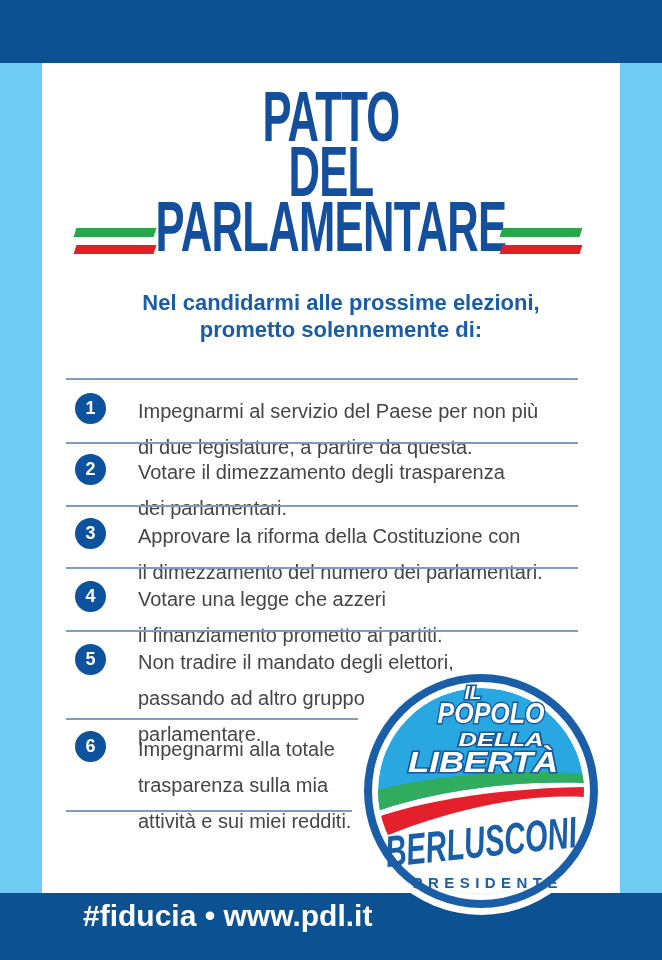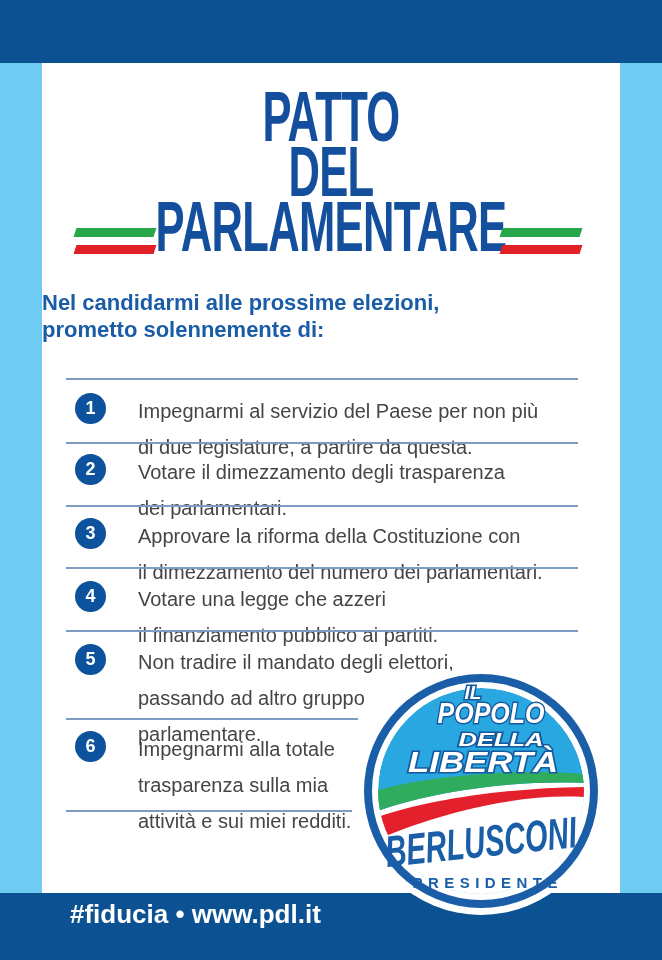--- a/index.html
+++ b/index.html
@@ -18,21 +18,21 @@
                 transform:scale(0.66,1.08);transform-origin:50% 60%;}
   
   .flag{position:absolute;width:80px;height:27px;}
   .flag-left{left:33px;top:165px;}
   .flag-right{left:459px;top:165px;}
   .flag .bar{position:absolute;left:0;width:80px;height:9px;transform:skewX(-18deg);}
   .flag .green{top:0;background:#27A74A;}
   .flag .red{top:17px;background:#E01F26;}
 
   
-  .subtitle{position:absolute;left:0;top:226px;width:598px;text-align:left;
+  .subtitle{position:absolute;left:0;top:226px;width:598px;text-align:center;
             font-size:22px;font-weight:bold;line-height:27px;color:#1A5CA6;white-space:pre-line;}
 
   
   .div{position:absolute;left:24px;height:2px;background:#7C9CC2;}
   .div-0{top:315px;width:512px;}
   .div-1{top:379px;width:512px;}
   .div-2{top:442px;width:512px;}
   .div-3{top:504px;width:512px;}
   .div-4{top:567px;width:512px;}
   .div-5{top:655px;width:292px;}
@@ -43,22 +43,22 @@
   .badge{position:absolute;left:33px;width:31px;height:31px;border-radius:50%;background:#0C529C;
          color:#fff;font-size:18px;font-weight:bold;text-align:center;line-height:31px;}
   .item-text{position:absolute;left:96px;width:450px;font-size:20px;line-height:36px;color:#454545;
              white-space:pre-line;}
   .i1{top:330px;} .i2{top:391px;} .i3{top:455px;} .i4{top:518px;} .i5{top:581px;} .i6{top:668px;}
 
   
   .logo{position:absolute;left:357px;top:667px;z-index:2;}
 
   
-  .footer-text{position:absolute;left:70px;top:899px;z-index:3;color:#ffffff;
-               font-size:26px;font-weight:bold;letter-spacing:0px;}
+  .footer-text{position:absolute;left:83px;top:899px;z-index:3;color:#ffffff;
+               font-size:30px;font-weight:bold;letter-spacing:0px;}
 </style>
 </head>
 <body>
 
 <div class="poster">
 
   <div class="band-top"></div>
   <div class="col-left"></div>
   <div class="col-right"></div>
   <div class="band-bottom"></div>
@@ -102,21 +102,21 @@
     <div class="item i3">
       <span class="badge">3</span>
       <span class="item-text">Approvare la riforma della Costituzione con
 il dimezzamento del numero dei parlamentari.</span>
     </div>
     <div class="div div-3"></div>
 
     <div class="item i4">
       <span class="badge">4</span>
       <span class="item-text">Votare una legge che azzeri
-il finanziamento pubblico ai partiti.</span>
+il finanziamento prometto ai partiti.</span>
     </div>
     <div class="div div-4"></div>
 
     <div class="item i5">
       <span class="badge">5</span>
       <span class="item-text">Non tradire il mandato degli elettori,
 passando ad altro gruppo
 parlamentare.</span>
     </div>
     <div class="div div-5"></div>

